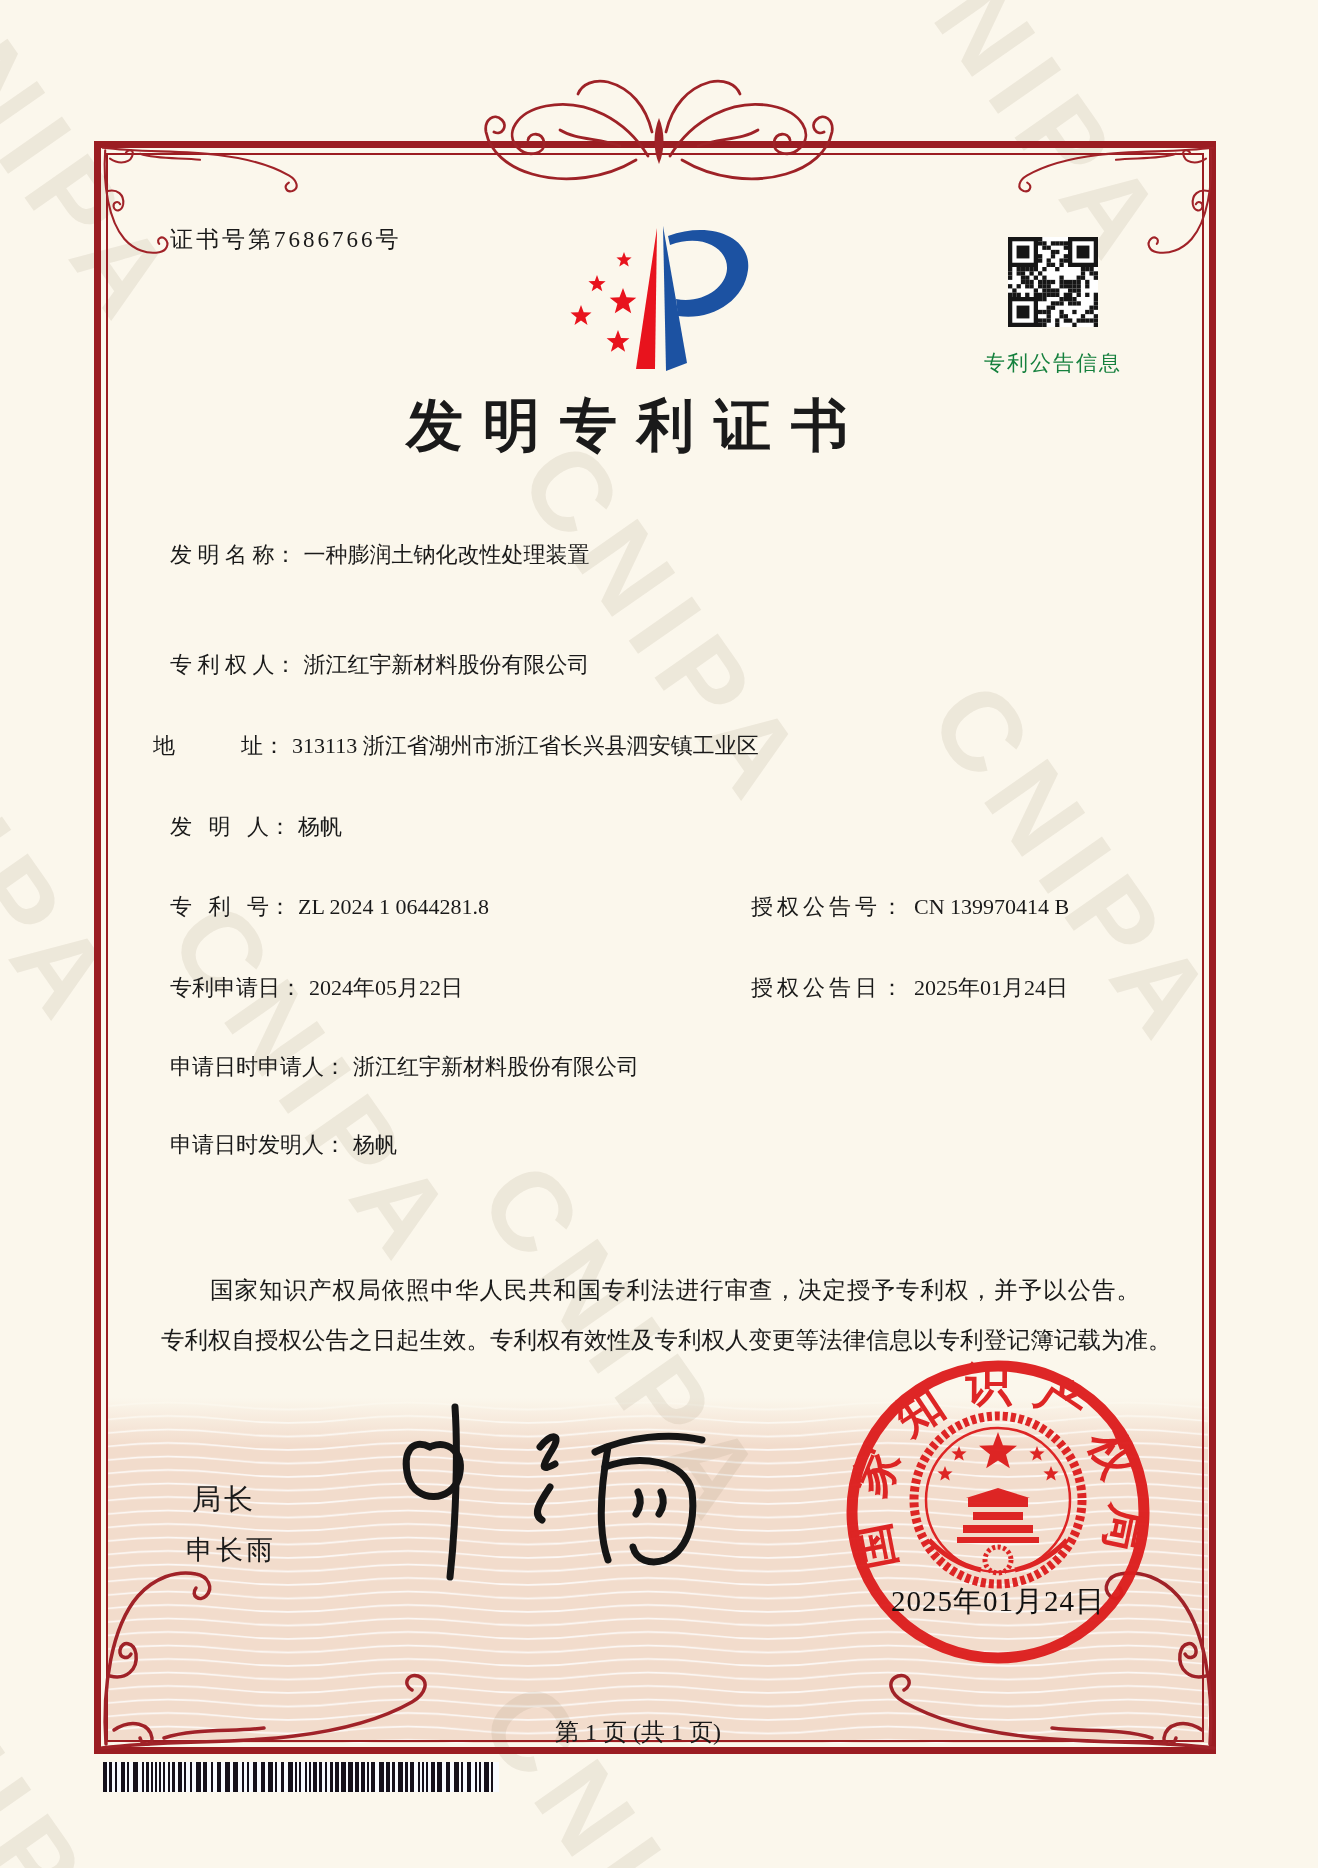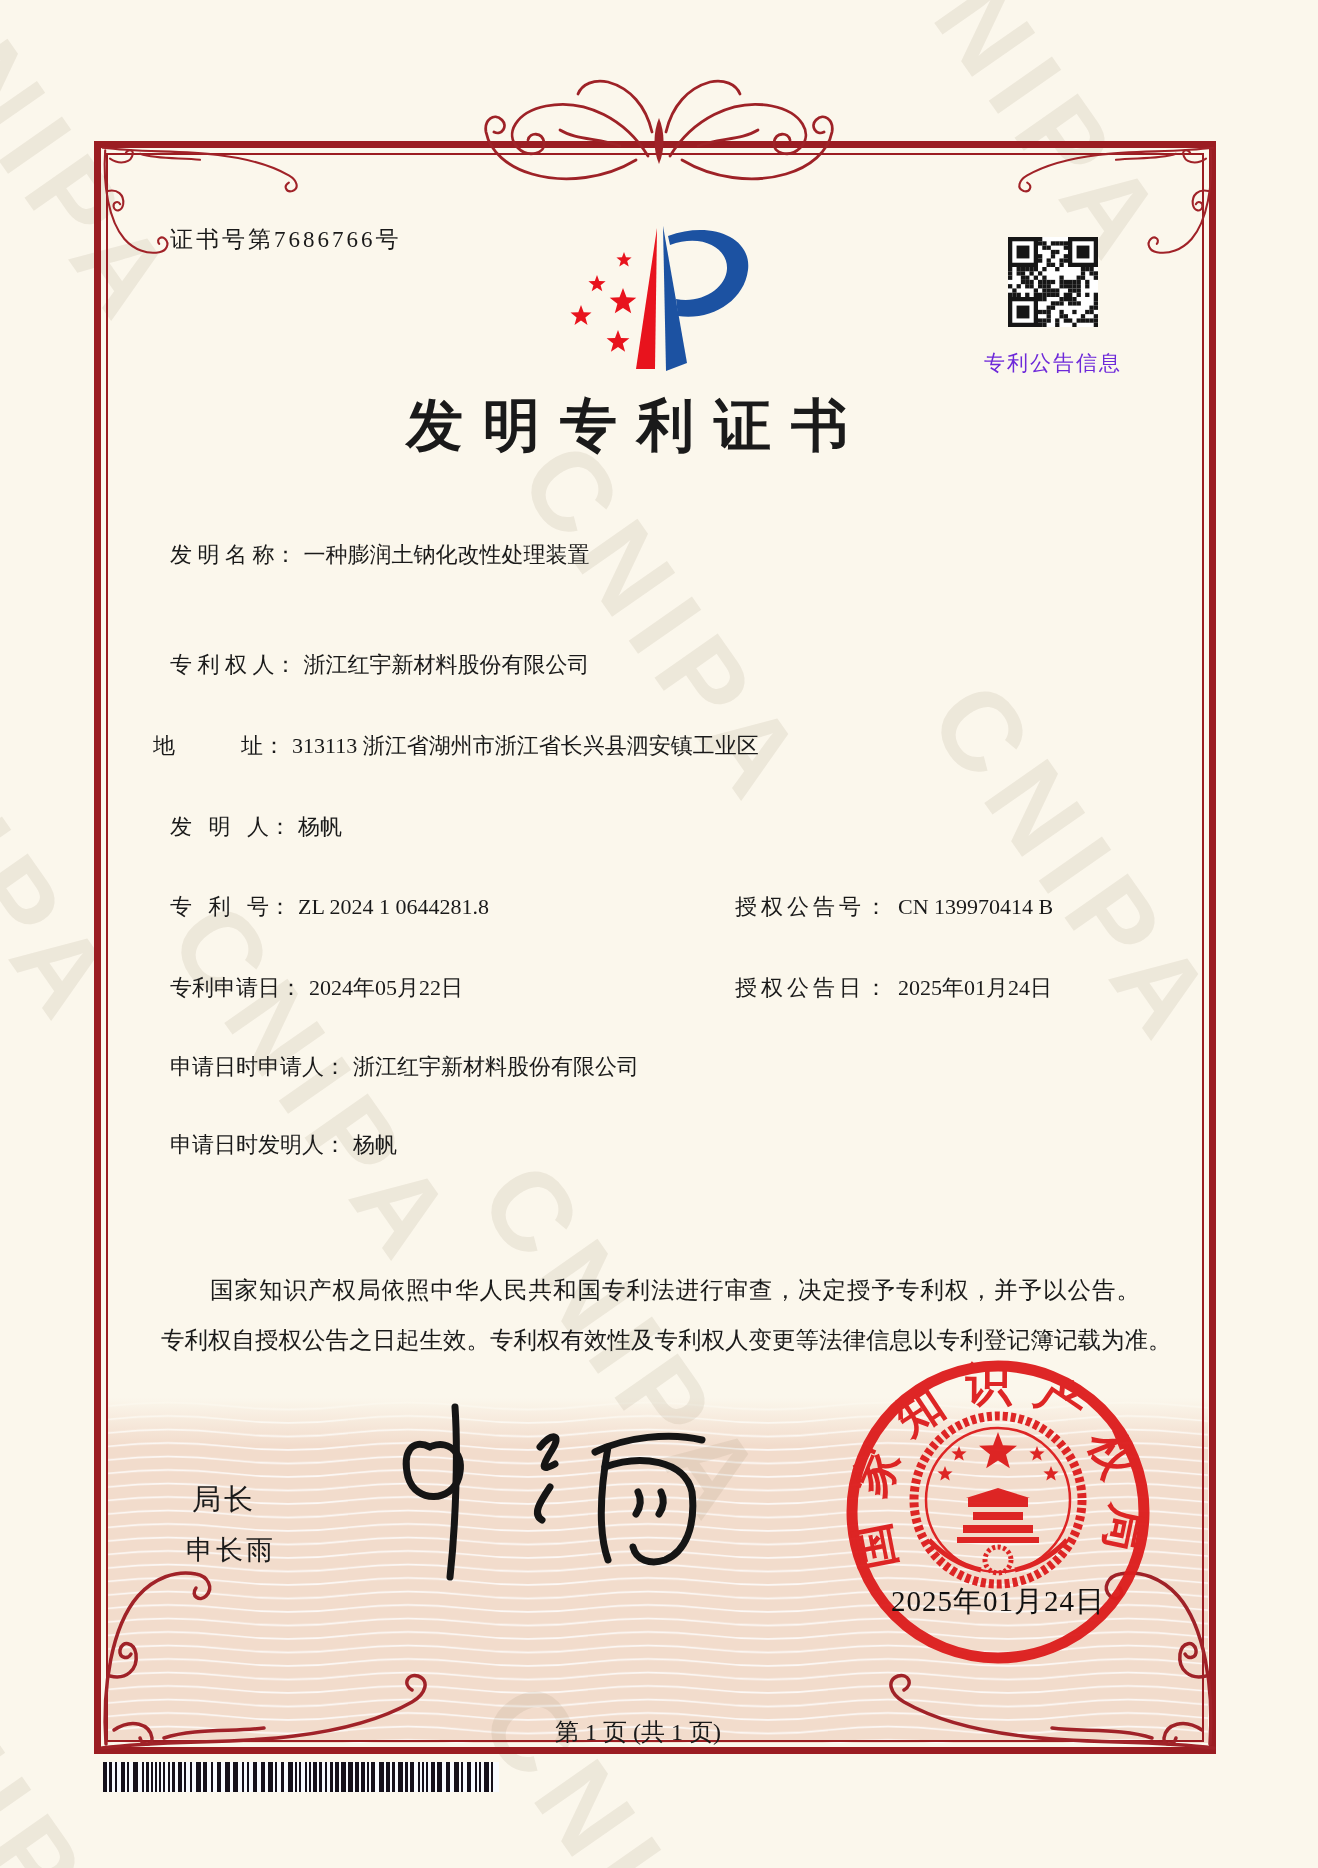--- a/index.html
+++ b/index.html
@@ -32,21 +32,21 @@
   .cert-no{position:absolute;left:170px;top:224px;font-size:23px;letter-spacing:3px;z-index:5;}
   .logo{position:absolute;left:560px;top:222px;z-index:5;}
   .qr{position:absolute;left:1008px;top:237px;z-index:5;}
   .qr-label{position:absolute;left:953px;top:349px;width:200px;text-align:center;
     font-size:21px;letter-spacing:2px;z-index:5;}
   .title{position:absolute;left:0;top:388px;width:1274px;text-align:center;
     font-size:57px;font-weight:bold;letter-spacing:20px;z-index:5;}
   
   .row{position:absolute;font-size:22px;white-space:nowrap;z-index:5;}
   .row .val{margin-left:7px;}
-  .rl .lbl{letter-spacing:4px;}
+  .rl .lbl{letter-spacing:4px;margin-left:16px;}
   .r0{left:170px;top:540px;}
   .r1{left:170px;top:650px;}
   .r2{left:153px;top:731px;}
   .r3{left:170px;top:812px;}
   .r4{left:170px;top:892px;}
   .r5{left:735px;top:892px;}
   .r6{left:170px;top:973px;}
   .r7{left:735px;top:973px;}
   .r8{left:170px;top:1052px;}
   .r9{left:170px;top:1130px;}
@@ -294,21 +294,21 @@
         <rect x="4.29" y="4.29" width="21.43" height="21.43" fill="#fff"></rect>
         <rect x="8.57" y="8.57" width="12.86" height="12.86" fill="#161616"></rect>
         <rect x="60.00" y="0.00" width="30.00" height="30.00"></rect>
         <rect x="64.29" y="4.29" width="21.43" height="21.43" fill="#fff"></rect>
         <rect x="68.57" y="8.57" width="12.86" height="12.86" fill="#161616"></rect>
         <rect x="0.00" y="60.00" width="30.00" height="30.00"></rect>
         <rect x="4.29" y="64.29" width="21.43" height="21.43" fill="#fff"></rect>
         <rect x="8.57" y="68.57" width="12.86" height="12.86" fill="#161616"></rect>
       </g>
   </svg>
-  <div class="qr-label" style="color:#6d28d9;">专利公告信息</div>
+  <div class="qr-label" style="color:#15803d;">专利公告信息</div>
 
   <div class="title">发明专利证书</div>
 
   <div class="row r0"><span class="lbl">发 明 名 称：</span><span class="val">一种膨润土钠化改性处理装置</span></div>
   <div class="row r1"><span class="lbl">专 利 权 人：</span><span class="val">浙江红宇新材料股份有限公司</span></div>
   <div class="row r2"><span class="lbl">地      址：</span><span class="val">313113 浙江省湖州市浙江省长兴县泗安镇工业区</span></div>
   <div class="row r3"><span class="lbl">发  明  人：</span><span class="val">杨帆</span></div>
   <div class="row r4"><span class="lbl">专  利  号：</span><span class="val">ZL 2024 1 0644281.8</span></div>
   <div class="row r5 rl"><span class="lbl">授权公告号：</span><span class="val">CN 139970414 B</span></div>
   <div class="row r6"><span class="lbl">专利申请日：</span><span class="val">2024年05月22日</span></div>

